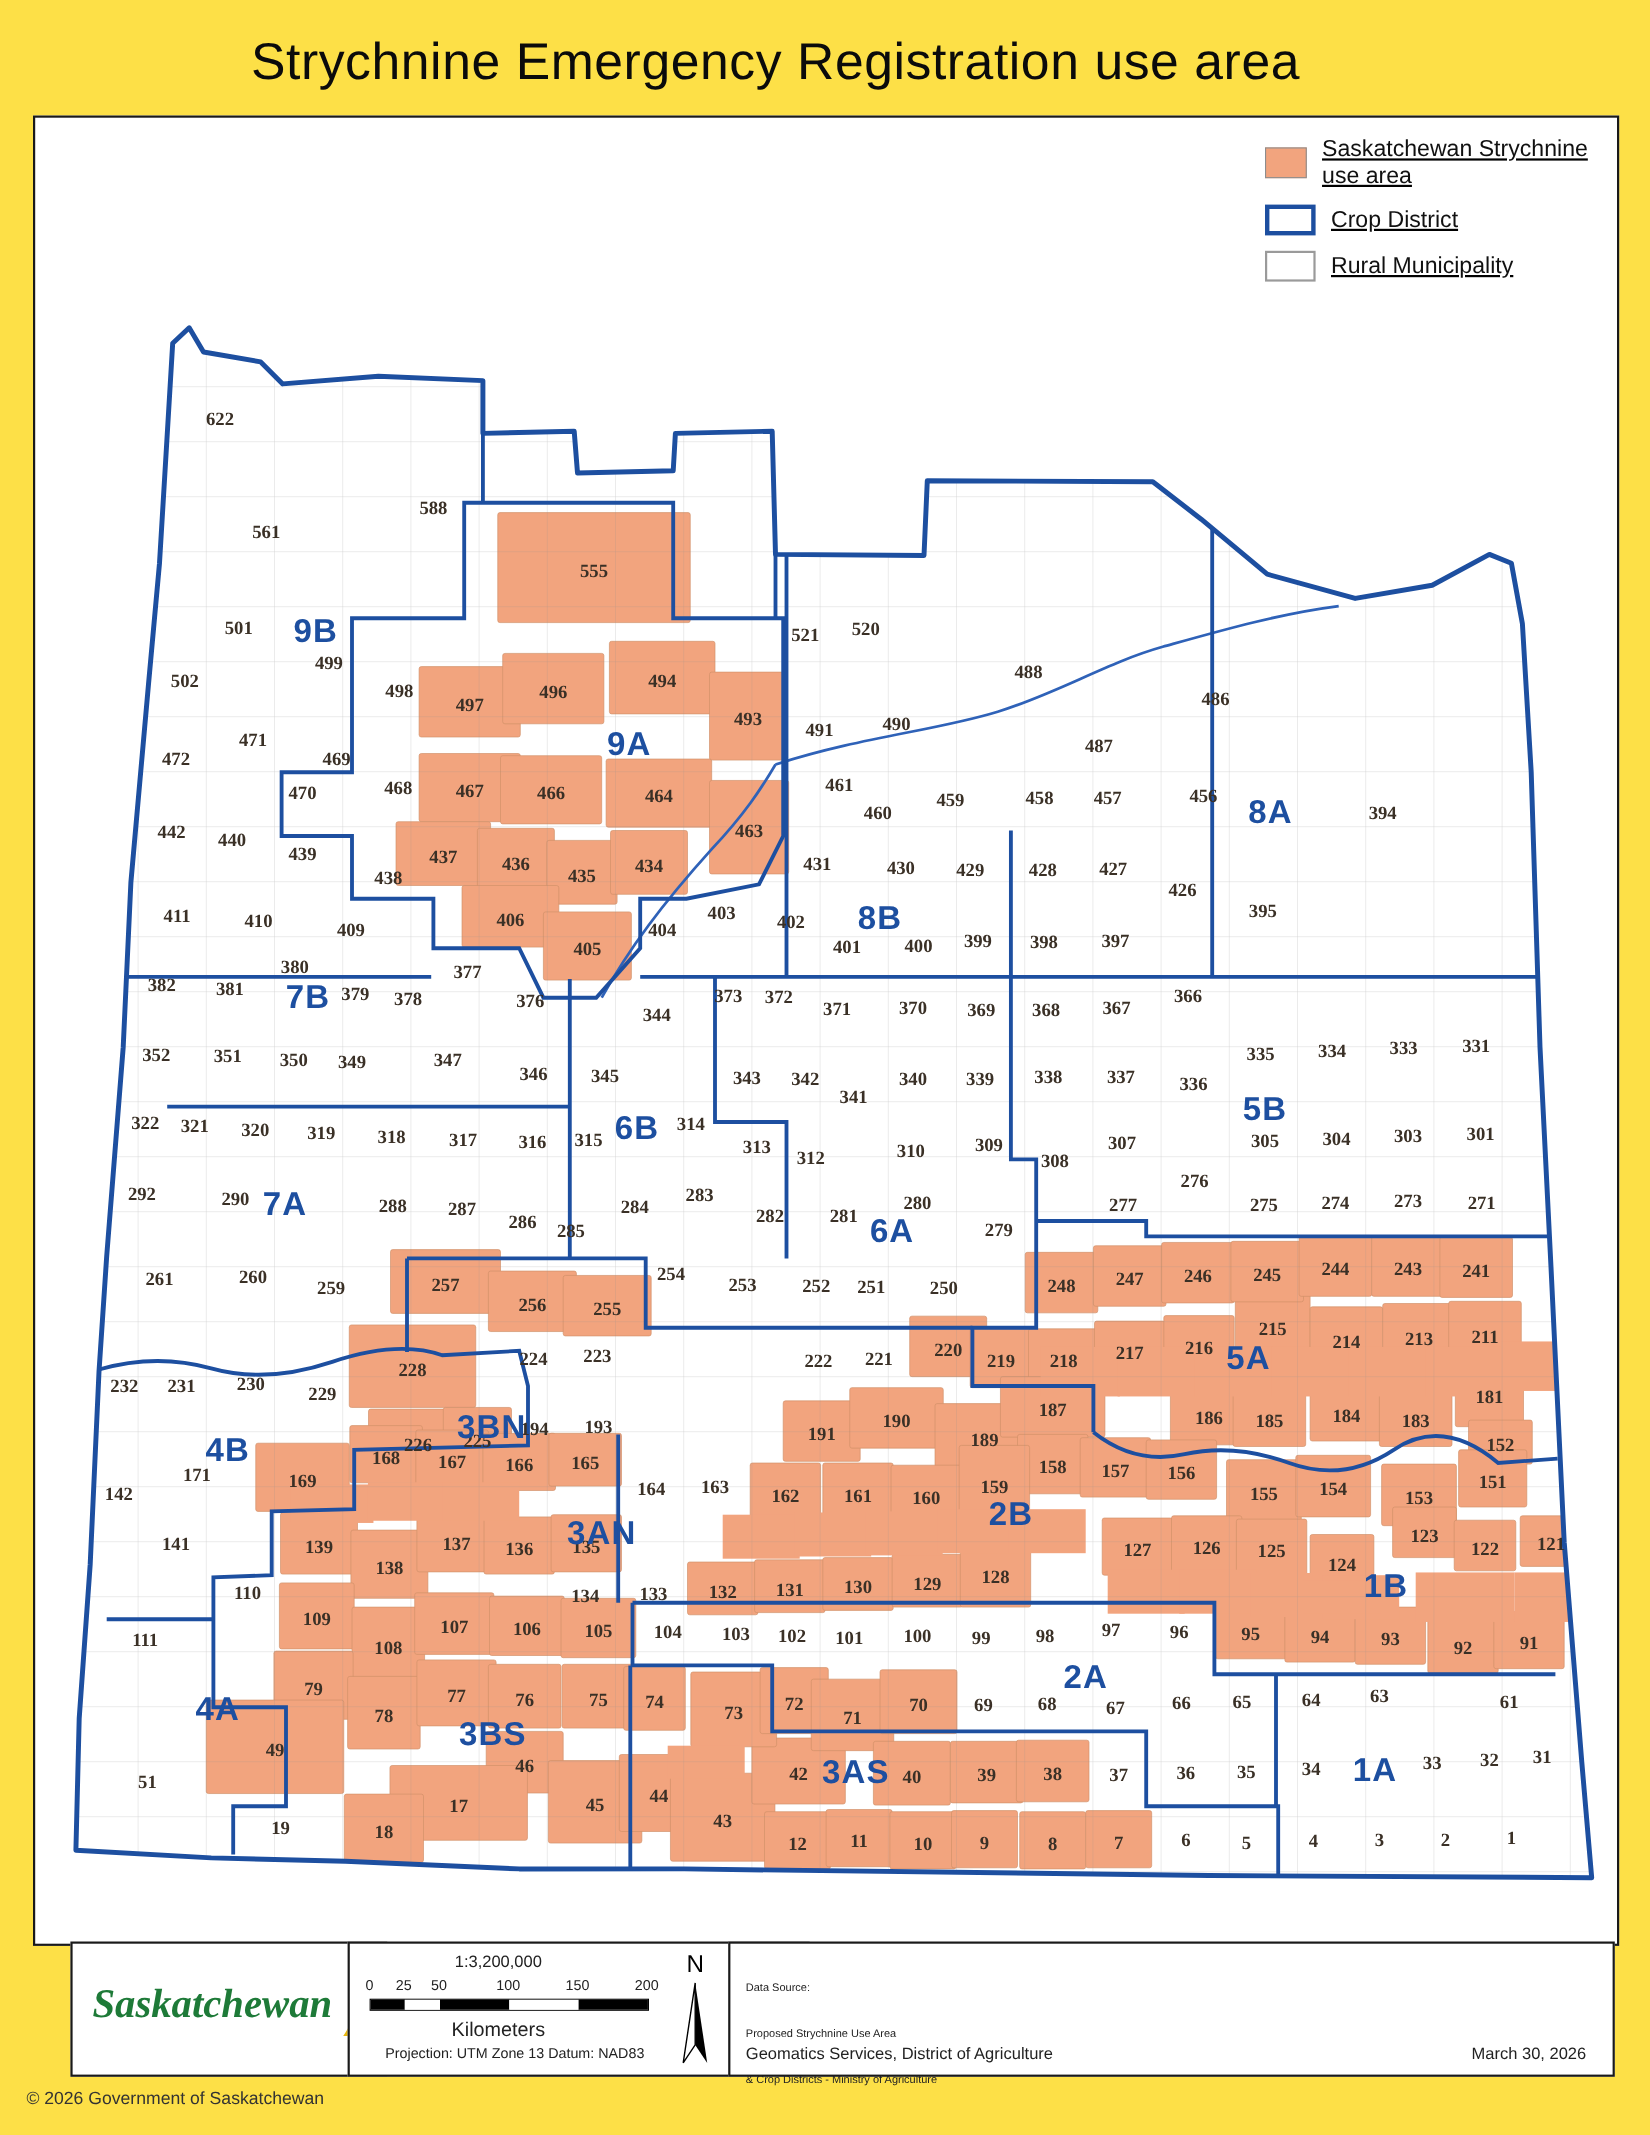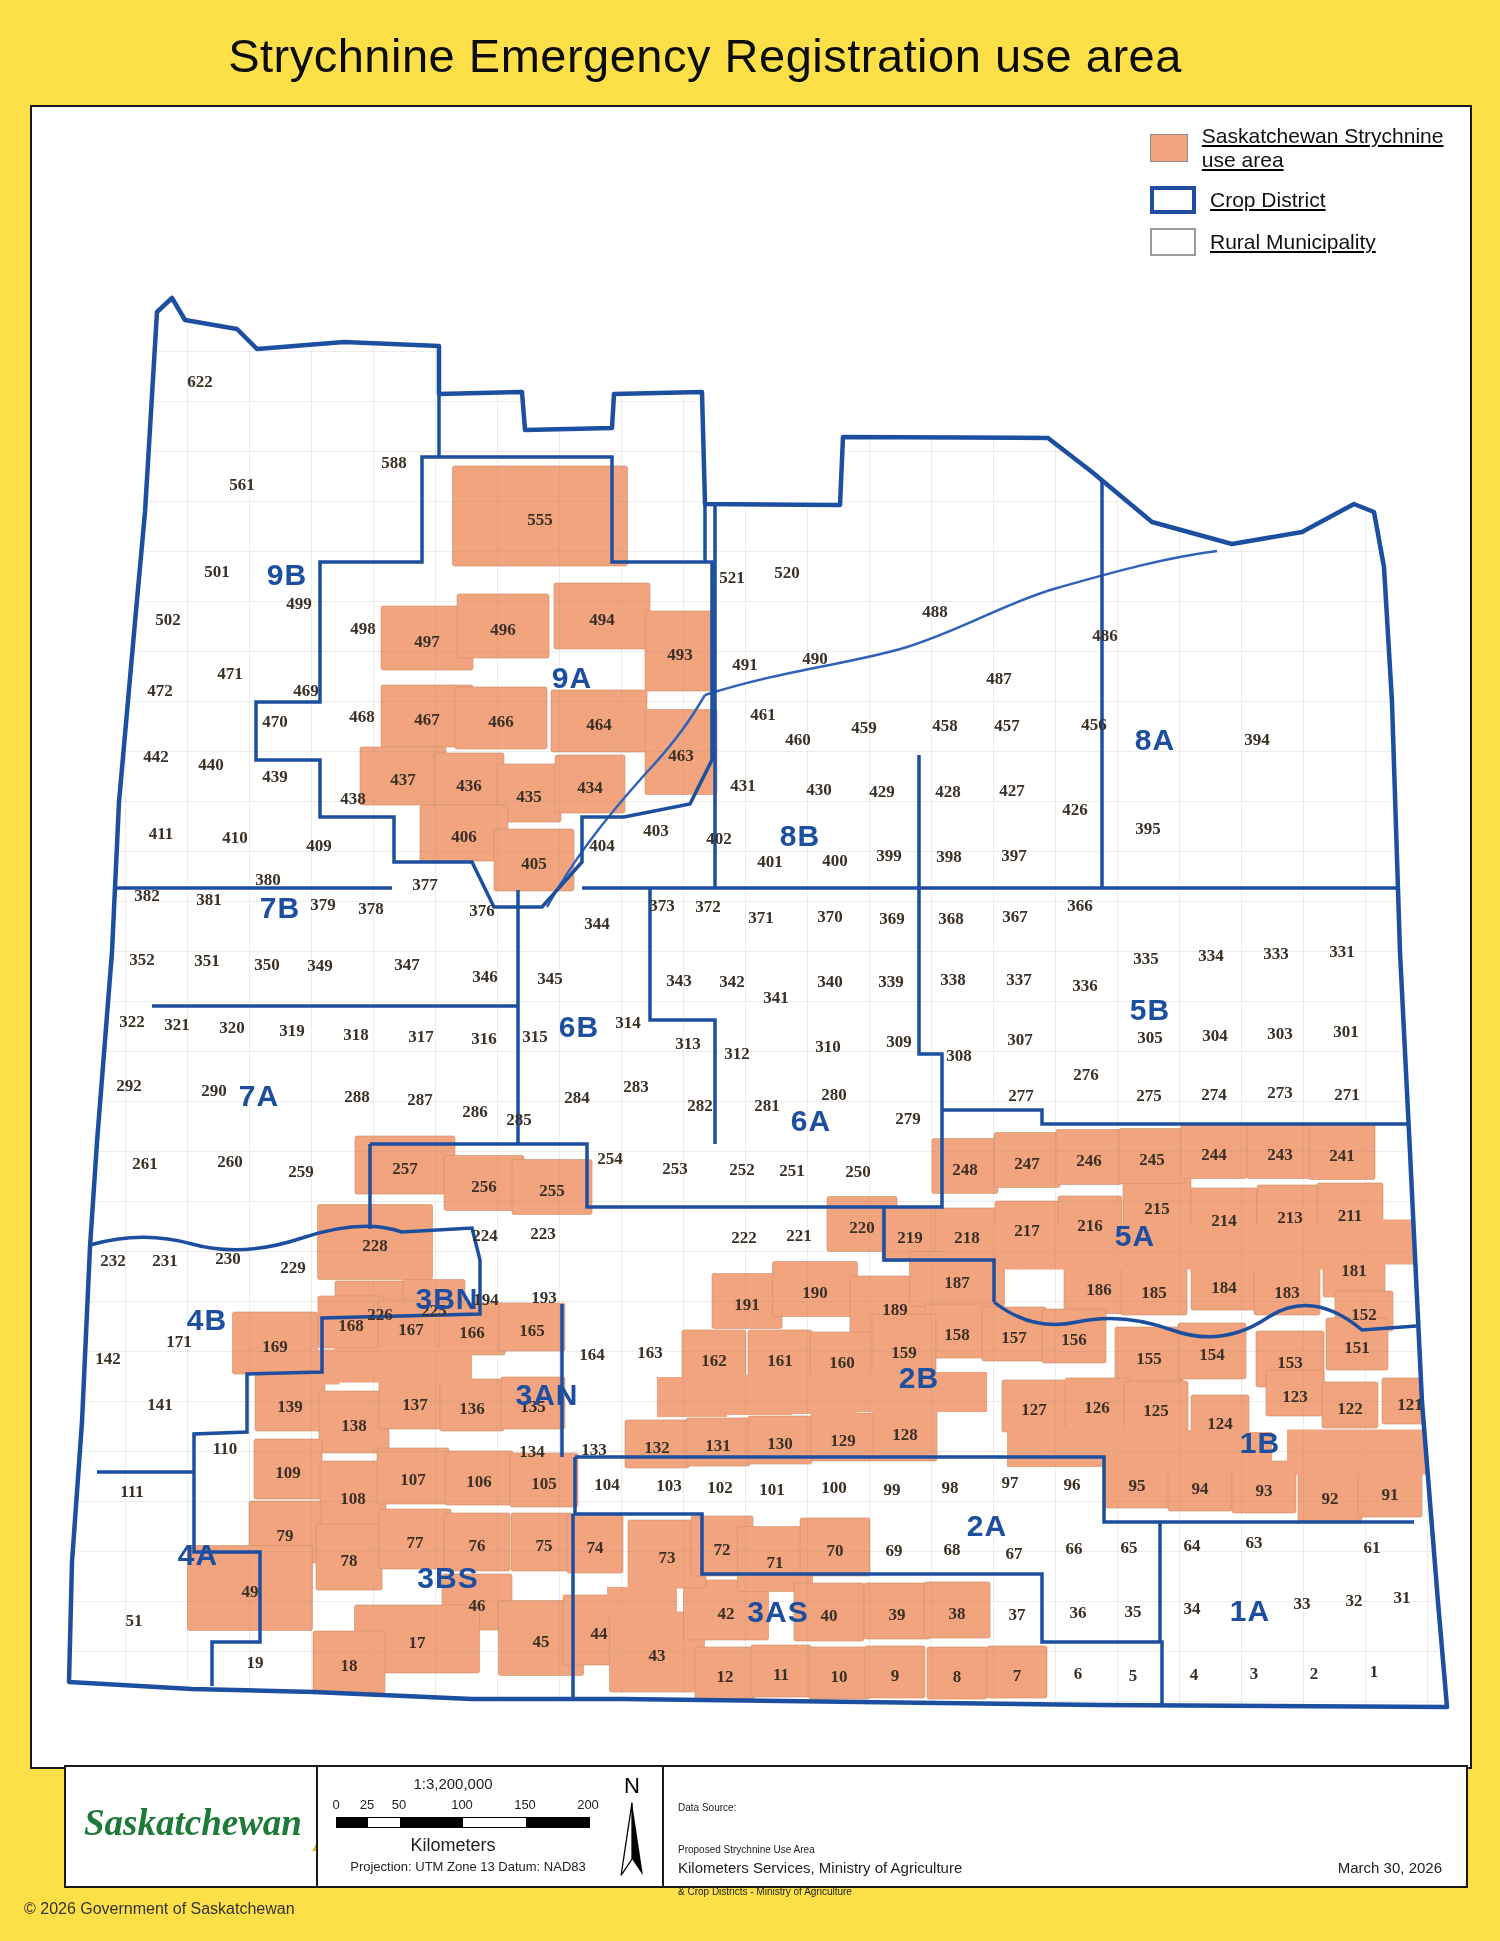--- a/index.html
+++ b/index.html
@@ -598,18 +598,18 @@
       </svg>
     </div>
   </div>
 
   <div class="footer-box fb-data">
     <div class="ds-top">
       <div class="ds-line">Data Source:</div>
       <div class="ds-line">Proposed Strychnine Use Area</div>
       <div class="ds-line">&amp; Crop Districts - Ministry of Agriculture</div>
     </div>
-    <div class="ds-credit">Kilometers Services, Ministry of Agriculture</div>
+    <div class="ds-credit">Geomatics Services, District of Agriculture</div>
     <div class="ds-date">March 30, 2026</div>
   </div>
 
   <div class="copyright">© 2026 Government of Saskatchewan</div>
 </div>
 
 </body></html>

